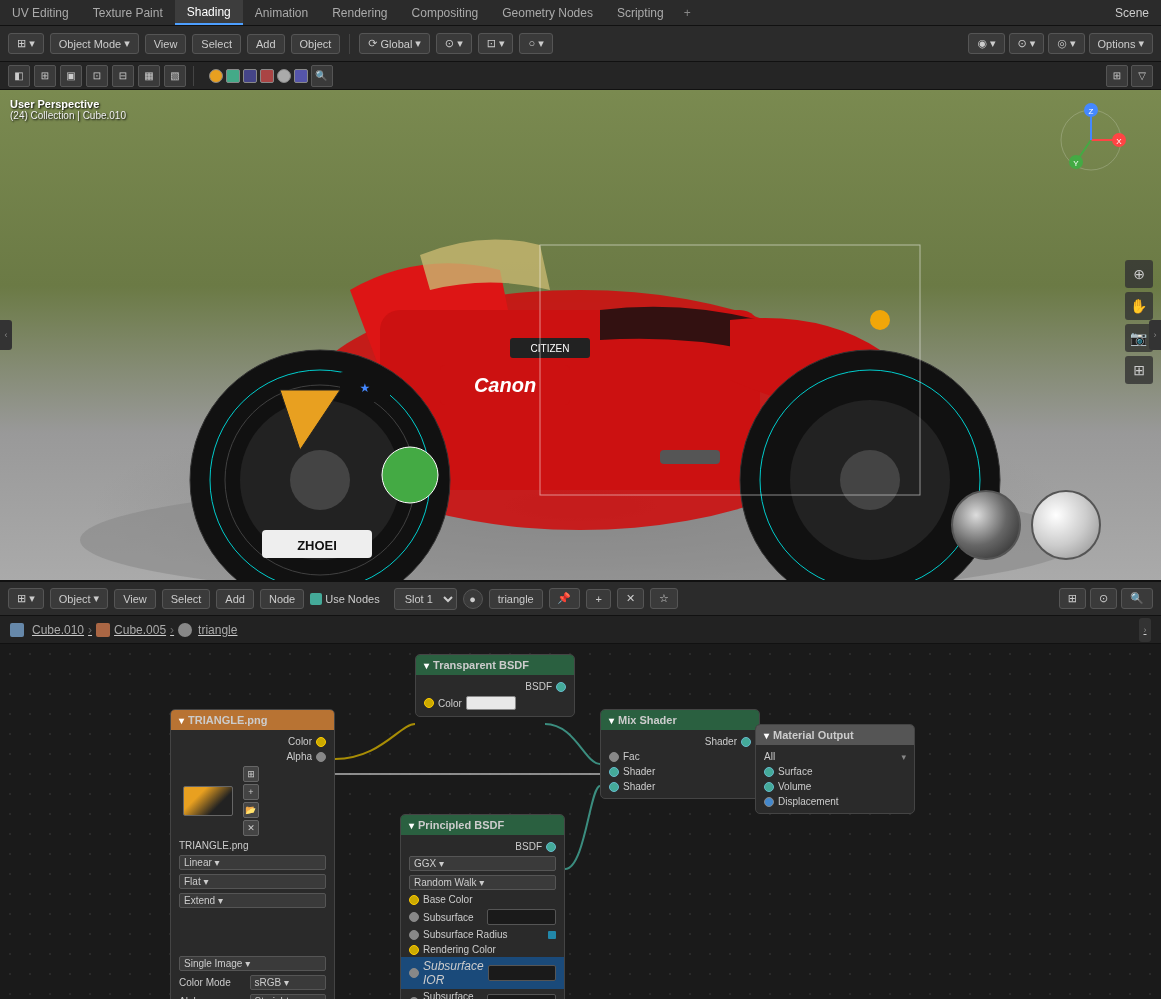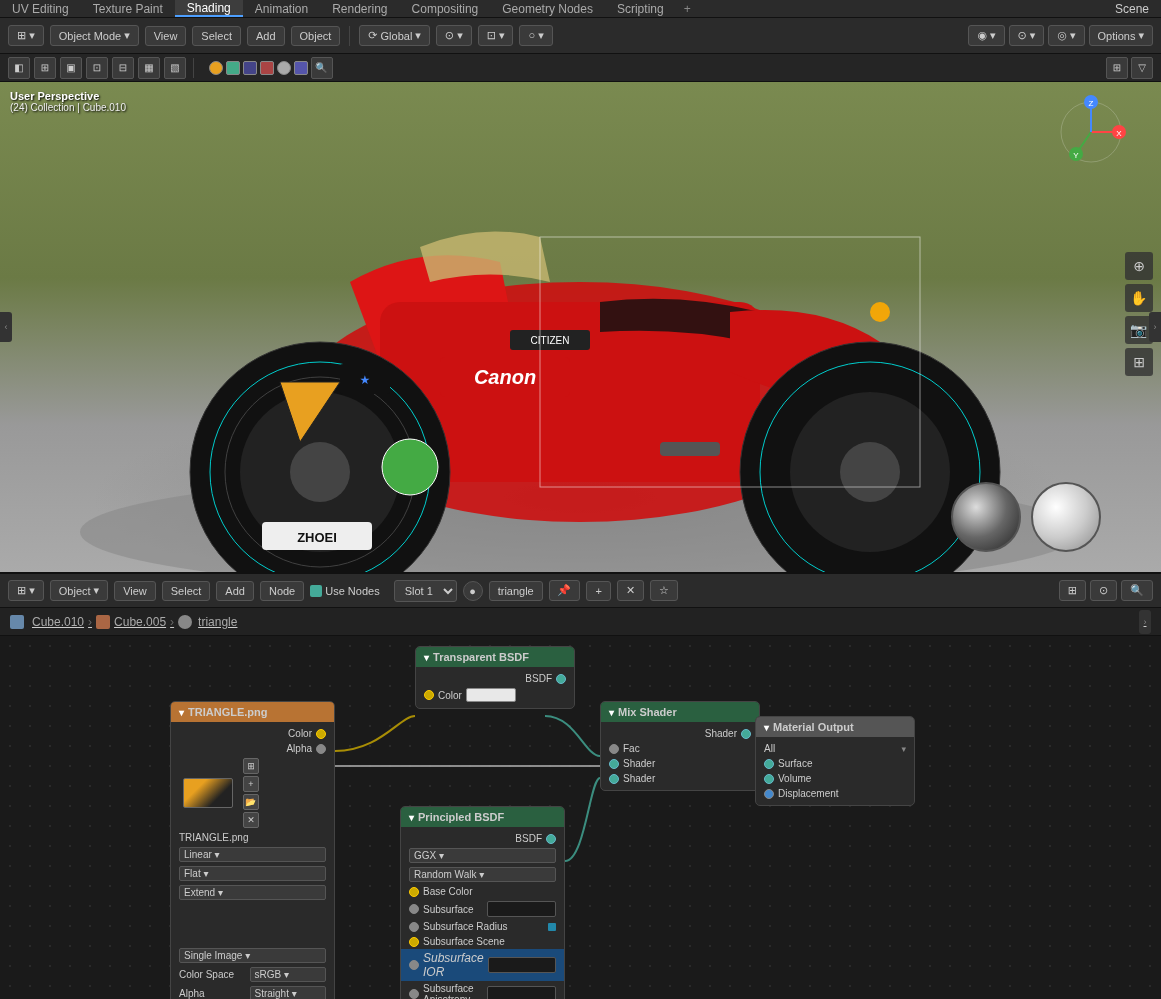--- a/index.html
+++ b/index.html
@@ -1,20 +1,20 @@
 <!DOCTYPE html>
 <html><head>
   <meta charset="utf-8">
   <style>
     * { margin: 0; padding: 0; box-sizing: border-box; }
     body { width: 1161px; height: 999px; background: #1a1a1a; font-family: Arial, sans-serif; font-size: 12px; color: #ccc; overflow: hidden; }
 
     
     .top-menu-bar {
-      height: 18px;
+      height: 26px;
       background: #2b2b2b;
       display: flex;
       align-items: center;
       border-bottom: 1px solid #111;
     }
     .top-menu-bar .tab {
       padding: 4px 12px;
       font-size: 12px;
       color: #aaa;
       cursor: pointer;
@@ -619,21 +619,21 @@
         <div class="node-dropdown" style="background:#3a3a3a;border:1px solid #555;border-radius:2px;padding:1px 4px;font-size:10px;flex:1;">
           <span>Extend</span> ▾
         </div>
       </div>
       <div class="node-row">
         <div class="node-dropdown" style="background:#3a3a3a;border:1px solid #555;border-radius:2px;padding:1px 4px;font-size:10px;flex:1;margin-top:44px;">
           <span>Single Image</span> ▾
         </div>
       </div>
       <div class="node-row">
-        <span style="font-size:10px;flex:1;">Color Space</span>
+        <span style="font-size:10px;flex:1;">Color Mode</span>
         <div class="node-dropdown" style="background:#3a3a3a;border:1px solid #555;border-radius:2px;padding:1px 4px;font-size:10px;">
           <span>sRGB</span> ▾
         </div>
       </div>
       <div class="node-row">
         <span style="font-size:10px;flex:1;">Alpha</span>
         <div class="node-dropdown" style="background:#3a3a3a;border:1px solid #555;border-radius:2px;padding:1px 4px;font-size:10px;">
           <span>Straight</span> ▾
         </div>
       </div>
@@ -743,21 +743,21 @@
         <span style="font-size:10px;flex:1;">Subsurface</span>
         <input class="node-input" type="text" style="width: 45px;">
       </div>
       <div class="node-row">
         <div class="socket socket-gray"></div>
         <span style="font-size:10px;flex:1;">Subsurface Radius</span>
         <div style="width:8px;height:8px;background:#2288aa;border-radius:1px;"></div>
       </div>
       <div class="node-row">
         <div class="socket socket-yellow"></div>
-        <span style="font-size:10px;">Subsurface Scene</span>
+        <span style="font-size:10px;">Rendering Color</span>
       </div>
       <div class="node-row highlighted-row">
         <div class="socket socket-gray"></div>
         <span style="font-size:12px;flex:1;font-style:italic;">Subsurface IOR</span>
         <input class="node-input" type="text" style="width: 45px;">
       </div>
       <div class="node-row">
         <div class="socket socket-gray"></div>
         <span style="font-size:10px;flex:1;">Subsurface Anisotropy</span>
         <input class="node-input" type="text" style="width: 45px;">

